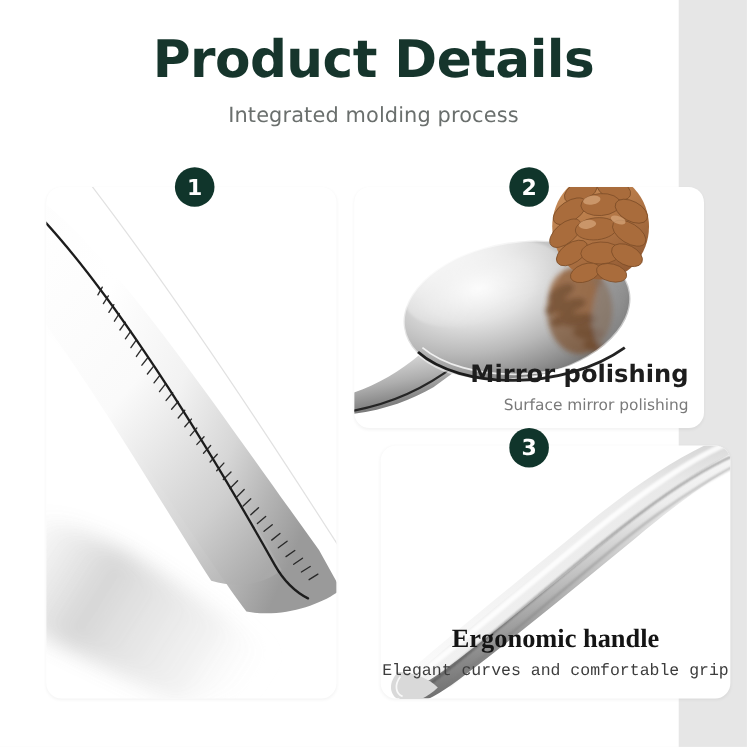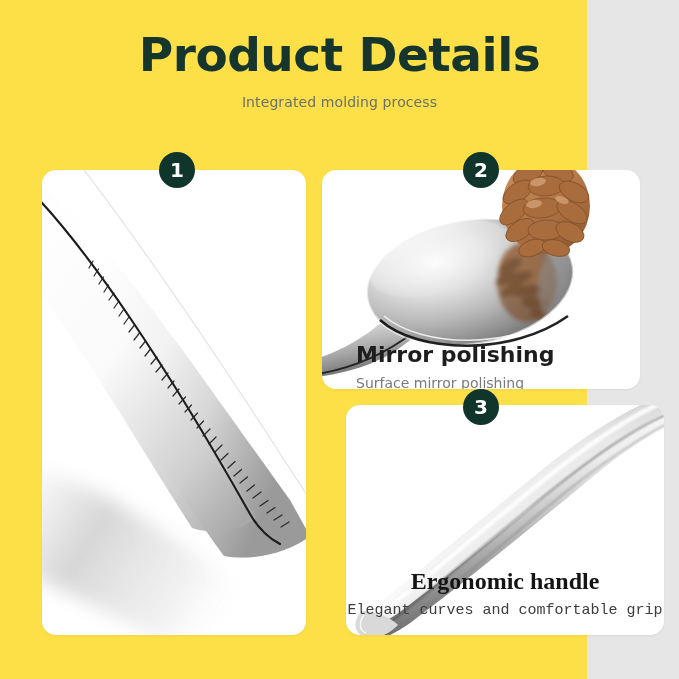--- a/index.html
+++ b/index.html
@@ -10,21 +10,22 @@
     width: 679px;
     height: 679px;
     background: #e6e6e6;
     font-family: "Liberation Sans", sans-serif;
     overflow: hidden;
   }
   .page {
     position: relative;
     width: 587px;
     height: 679px;
-    background: #fde047;
+    background: #ffffff;
+    padding-left: 30px;
   }
 
   
   .header {
     position: absolute;
     left: 0;
     top: 28px;
     width: 679px;
     text-align: center;
   }
@@ -32,21 +33,21 @@
     font-family: "DejaVu Sans", sans-serif;
     font-size: 47px;
     font-weight: 700;
     color: #16352c;
     letter-spacing: -0.5px;
     line-height: 1.15;
     margin: 0;
   }
   .subtitle {
     font-family: "DejaVu Sans", sans-serif;
-    font-size: 14px;
+    font-size: 19px;
     font-weight: 400;
     color: #6a6f6d;
     margin-top: 12px;
     letter-spacing: 0.1px;
   }
 
   
   .card {
     position: absolute;
     background: #ffffff;
@@ -91,22 +92,22 @@
     line-height: 1.2;
   }
   .cap-sub {
     font-family: "DejaVu Sans", sans-serif;
     font-weight: 400;
     color: #7a7a7a;
     line-height: 1.3;
   }
 
   #caption-2 {
-    right: 14px; top: 172px; width: 270px;
-    text-align: left;
+    right: 14px; top: 158px; width: 270px;
+    text-align: right;
   }
   #caption-2 .cap-title { font-size: 22px; }
   #caption-2 .cap-sub { font-size: 14px; margin-top: 6px; }
 
   #caption-3 {
     left: 0; top: 162px; width: 318px;
     text-align: center;
     font-family: "Liberation Serif", serif;
   }
   #caption-3 .cap-title {

